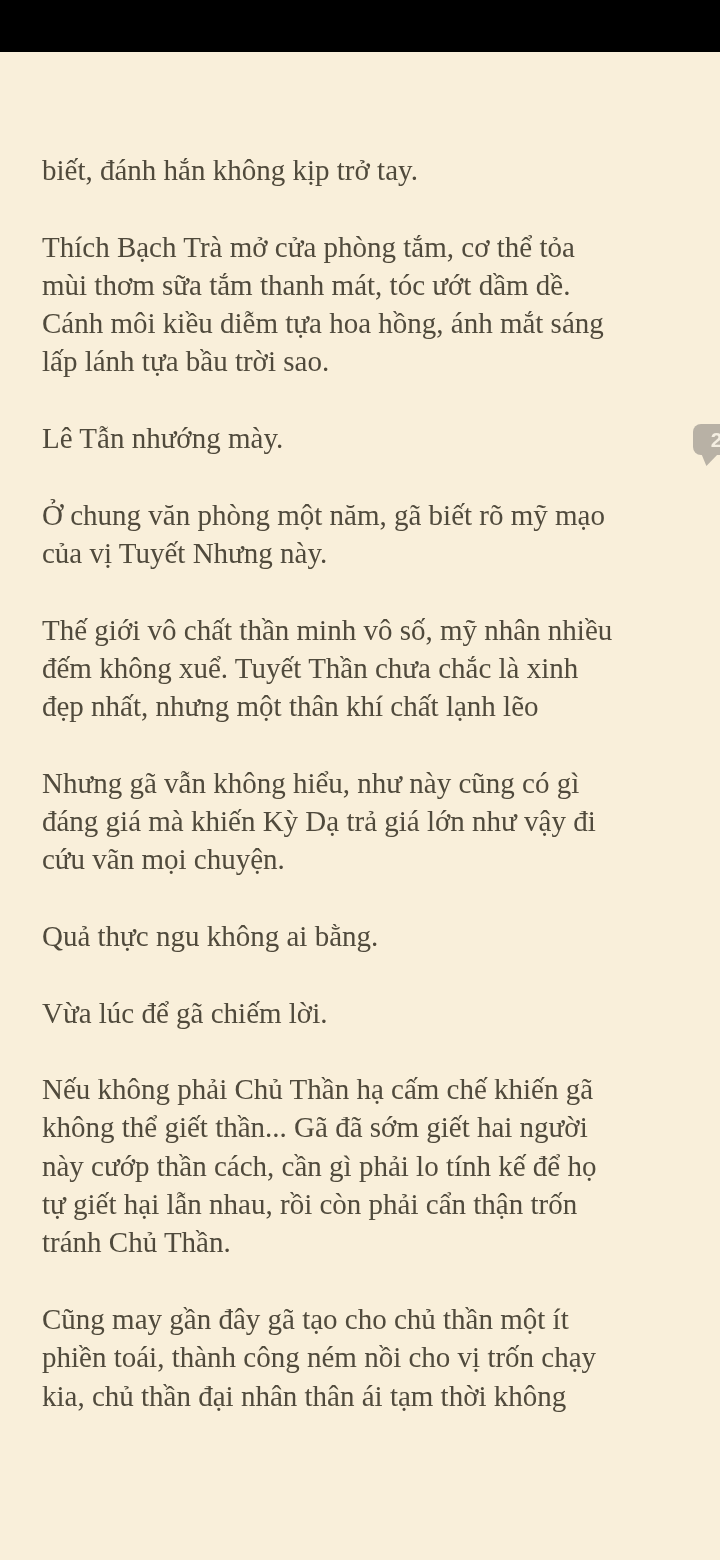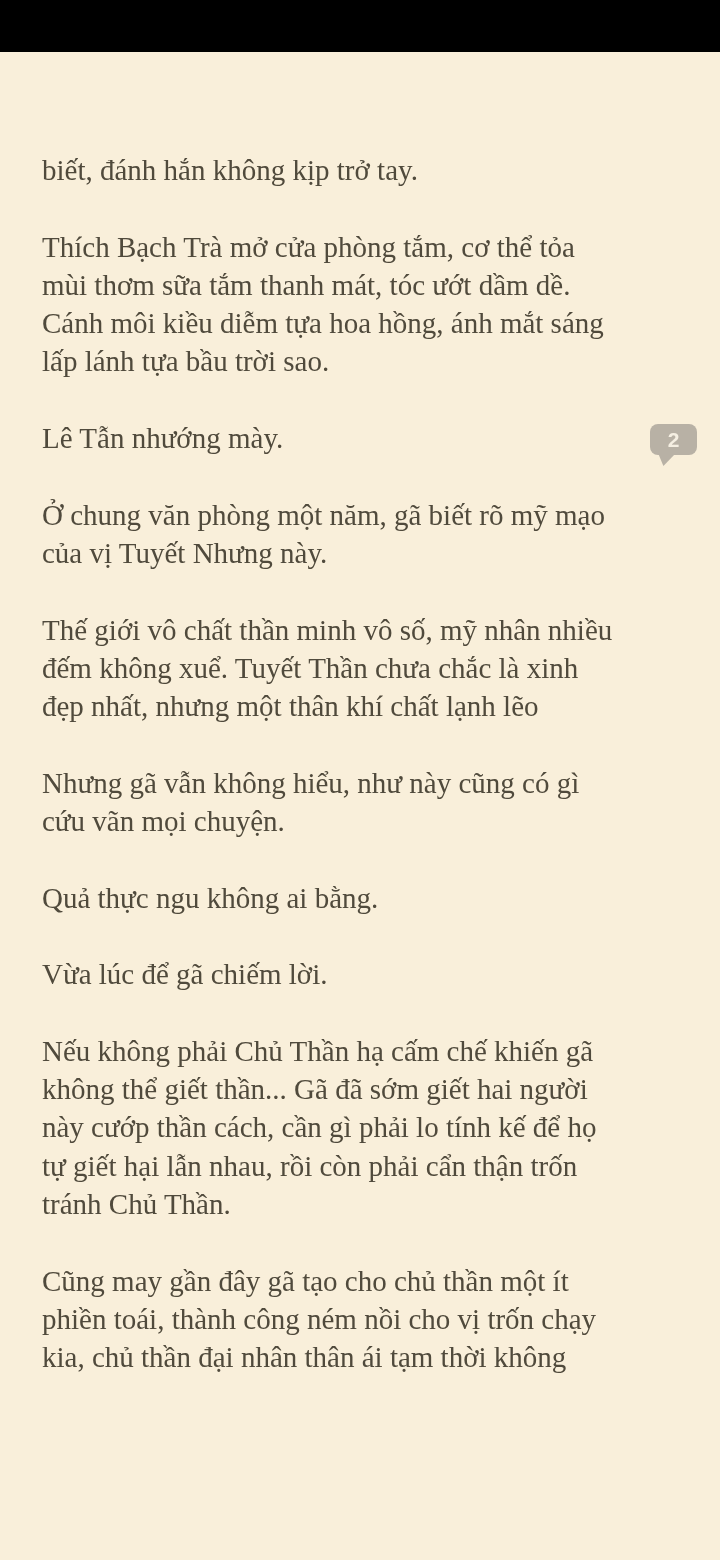--- a/index.html
+++ b/index.html
@@ -24,21 +24,21 @@
     height: 52px;
     background: var(--status-bar-bg);
   }
   .reader-page {
     position: relative;
     width: 720px;
     height: 1508px;
     background: var(--page-bg);
   }
   .reader-content {
-    padding: 99px 68px 0 42px;
+    padding: 99px 25px 0 42px;
   }
   p.paragraph {
     position: relative;
     margin: 0 0 38.3px 0;
     font-size: 29px;
     line-height: 38.3px;
     color: var(--text-color);
     font-weight: 400;
   }
   .line {
@@ -104,20 +104,21 @@
         <span class="line">Ở chung văn phòng một năm, gã biết rõ mỹ mạo</span>
         <span class="line">của vị Tuyết Nhưng này.</span>
       </p>
       <p class="paragraph">
         <span class="line">Thế giới vô chất thần minh vô số, mỹ nhân nhiều</span>
         <span class="line">đếm không xuể. Tuyết Thần chưa chắc là xinh</span>
         <span class="line">đẹp nhất, nhưng một thân khí chất lạnh lẽo</span>
       </p>
       <p class="paragraph">
         <span class="line">Nhưng gã vẫn không hiểu, như này cũng có gì</span>
+        <span class="line">đáng giá mà khiến Kỳ Dạ trả giá lớn như vậy đi</span>
         <span class="line">cứu vãn mọi chuyện.</span>
       </p>
       <p class="paragraph">
         <span class="line">Quả thực ngu không ai bằng.</span>
       </p>
       <p class="paragraph">
         <span class="line">Vừa lúc để gã chiếm lời.</span>
       </p>
       <p class="paragraph">
         <span class="line">Nếu không phải Chủ Thần hạ cấm chế khiến gã</span>

